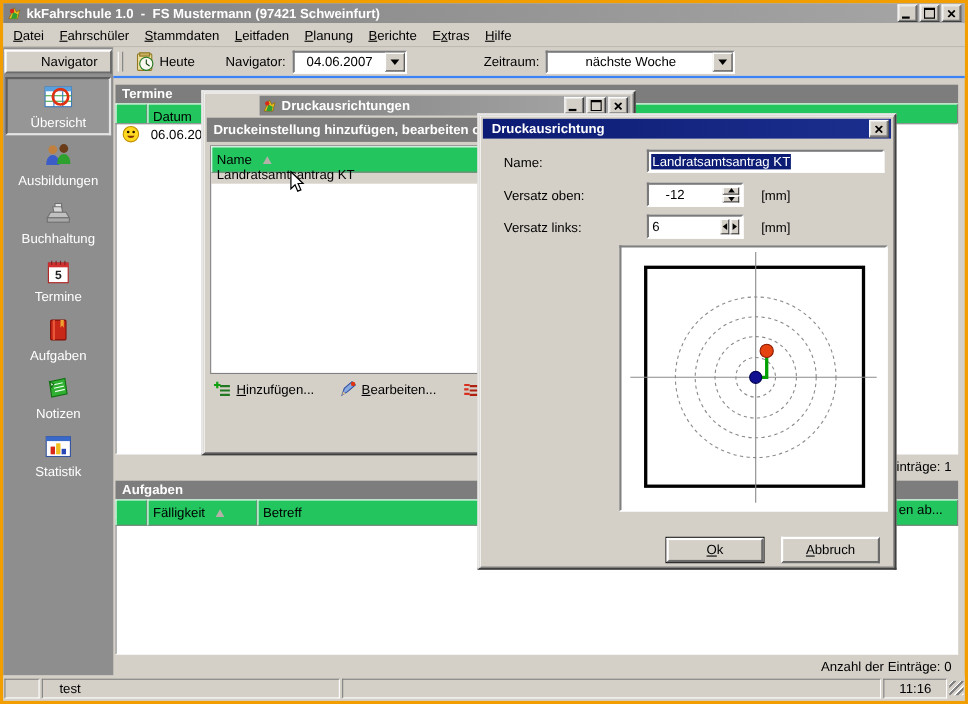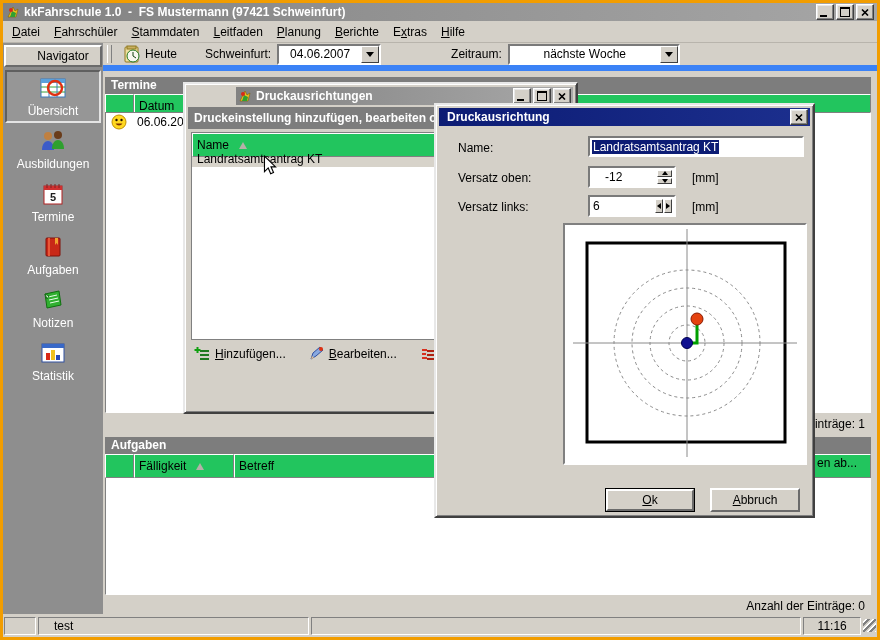--- a/index.html
+++ b/index.html
@@ -18,21 +18,21 @@
   .menubar{position:absolute;left:0;top:18px;width:874px;height:22px;background:#d4d0c8;display:flex;align-items:center;padding-left:2px;box-sizing:border-box;border-bottom:1px solid #b8b4ac;}
   .menu-item{padding:3px 7px;}
   
   .sidebar{position:absolute;left:0;top:40px;width:100px;height:571px;background:#8e8e8e;}
   .nav-header{position:absolute;left:1px;top:2px;width:98px;height:22px;background:#d4d0c8;border:2px solid;border-color:#fff #6b6b6b #6b6b6b #fff;box-sizing:border-box;text-align:center;line-height:18px;padding-left:20px;}
   .nav-items{position:absolute;left:2px;top:27px;width:96px;}
   .nav-item{height:53px;display:flex;flex-direction:column;align-items:center;justify-content:center;gap:3px;color:#fff;}
   .nav-item.selected{background:#969696;border:2px solid;border-color:#5f5f5f #e4e4e4 #e4e4e4 #5f5f5f;box-sizing:border-box;}
   .nav-icon{height:26px;display:flex;align-items:center;}
   
-  .toolbar{position:absolute;left:100px;top:40px;width:774px;height:28px;background:#d4d0c8;display:flex;align-items:center;border-bottom:6px solid #3b82f6;box-sizing:border-box;}
+  .toolbar{position:absolute;left:100px;top:40px;width:774px;height:28px;background:#d4d0c8;display:flex;align-items:center;border-bottom:2px solid #3b82f6;box-sizing:border-box;}
   .grip{width:3px;height:18px;border-left:1px solid #fff;border-right:1px solid #808080;margin:0 5px 0 4px;}
   .tbtn{display:flex;align-items:center;gap:4px;padding:2px 6px;}
   .tlabel{margin-left:22px;}
   .combo{display:flex;align-items:center;height:21px;box-sizing:border-box;margin-left:6px;position:relative;border:2px solid;border-color:#7a7a7a #ffffff #ffffff #7a7a7a;background:#fff;}
   .combo-val{flex:1;padding:0 4px;white-space:nowrap;overflow:hidden;text-align:center;}
   .combo-btn{width:16px;align-self:stretch;background:#d4d0c8;border:1px solid;border-color:#fff #404040 #404040 #fff;display:flex;align-items:center;justify-content:center;}
   .tri-d{width:0;height:0;border-left:4px solid transparent;border-right:4px solid transparent;border-top:5px solid #000;}
   .tri-u3{width:0;height:0;border-left:3px solid transparent;border-right:3px solid transparent;border-bottom:4px solid #000;}
   .tri-d3{width:0;height:0;border-left:3px solid transparent;border-right:3px solid transparent;border-top:4px solid #000;}
   .tri-l3{width:0;height:0;border-top:3px solid transparent;border-bottom:3px solid transparent;border-right:4px solid #000;}
@@ -125,20 +125,31 @@
                 <circle cx="8" cy="6" r="4" fill="#c08040"></circle>
                 <path d="M2 20c0-6 3-9 6-9s6 3 6 9z" fill="#3c5cc8"></path>
                 <circle cx="18" cy="5" r="4" fill="#6a3c1a"></circle>
                 <path d="M12 19c0-6 3-9 6-9s6 3 6 9z" fill="#2ea02e"></path>
               </svg>
         </span>
         <span class="nav-label">Ausbildungen</span>
       </div>
       <div class="nav-item">
         <span class="nav-icon">
+          <svg width="26" height="22" viewBox="0 0 26 22">
+                <rect x="10" y="2" width="6" height="4" fill="#e8e8e8" stroke="#707070"></rect>
+                <path d="M9 10L8 5h8l1 5z" fill="#d8d8d8" stroke="#707070"></path>
+                <path d="M6 10h14l3 5H3z" fill="#c0c0c0" stroke="#707070"></path>
+                <rect x="3" y="15" width="20" height="4" fill="#a8a8a8" stroke="#707070"></rect>
+              </svg>
+        </span>
+        <span class="nav-label">Buchhaltung</span>
+      </div>
+      <div class="nav-item">
+        <span class="nav-icon">
           <svg width="24" height="24" viewBox="0 0 24 24">
                 <rect x="3" y="4" width="18" height="18" fill="#fff" stroke="#b02020"></rect>
                 <rect x="3" y="4" width="18" height="4" fill="#d03030"></rect>
                 <path d="M6 2v4M10 2v4M14 2v4M18 2v4" stroke="#802020"></path>
                 <text x="12" y="19" font-size="11" font-weight="bold" text-anchor="middle" fill="#202020" font-family="Liberation Sans, sans-serif">5</text>
               </svg>
         </span>
         <span class="nav-label">Termine</span>
       </div>
       <div class="nav-item">
@@ -182,21 +193,21 @@
       <span style="display:flex;">
         <svg width="18" height="18" viewBox="0 0 18 18">
               <rect x="2" y="2" width="13" height="15" rx="1" fill="#f0e0a0" stroke="#907820"></rect>
               <rect x="4" y="1" width="9" height="3" fill="#c8b060" stroke="#907820"></rect>
               <circle cx="10" cy="11" r="6" fill="#f8f8f0" stroke="#207820"></circle>
               <path d="M10 7v4l3 2" stroke="#104010" fill="none"></path>
             </svg>
       </span>
       <span>Heute</span>
     </span>
-    <span class="tlabel">Schweinfurt:</span>
+    <span class="tlabel">Navigator:</span>
     <span class="combo" style="width:104px;">
       <span class="combo-val">04.06.2007</span>
       <span class="combo-btn">
             <span class="tri-d"></span>
           </span>
     </span>
     <span class="tlabel" style="margin-left:70px;">Zeitraum:</span>
     <span class="combo" style="width:172px;">
       <span class="combo-val">nächste Woche</span>
       <span class="combo-btn">

